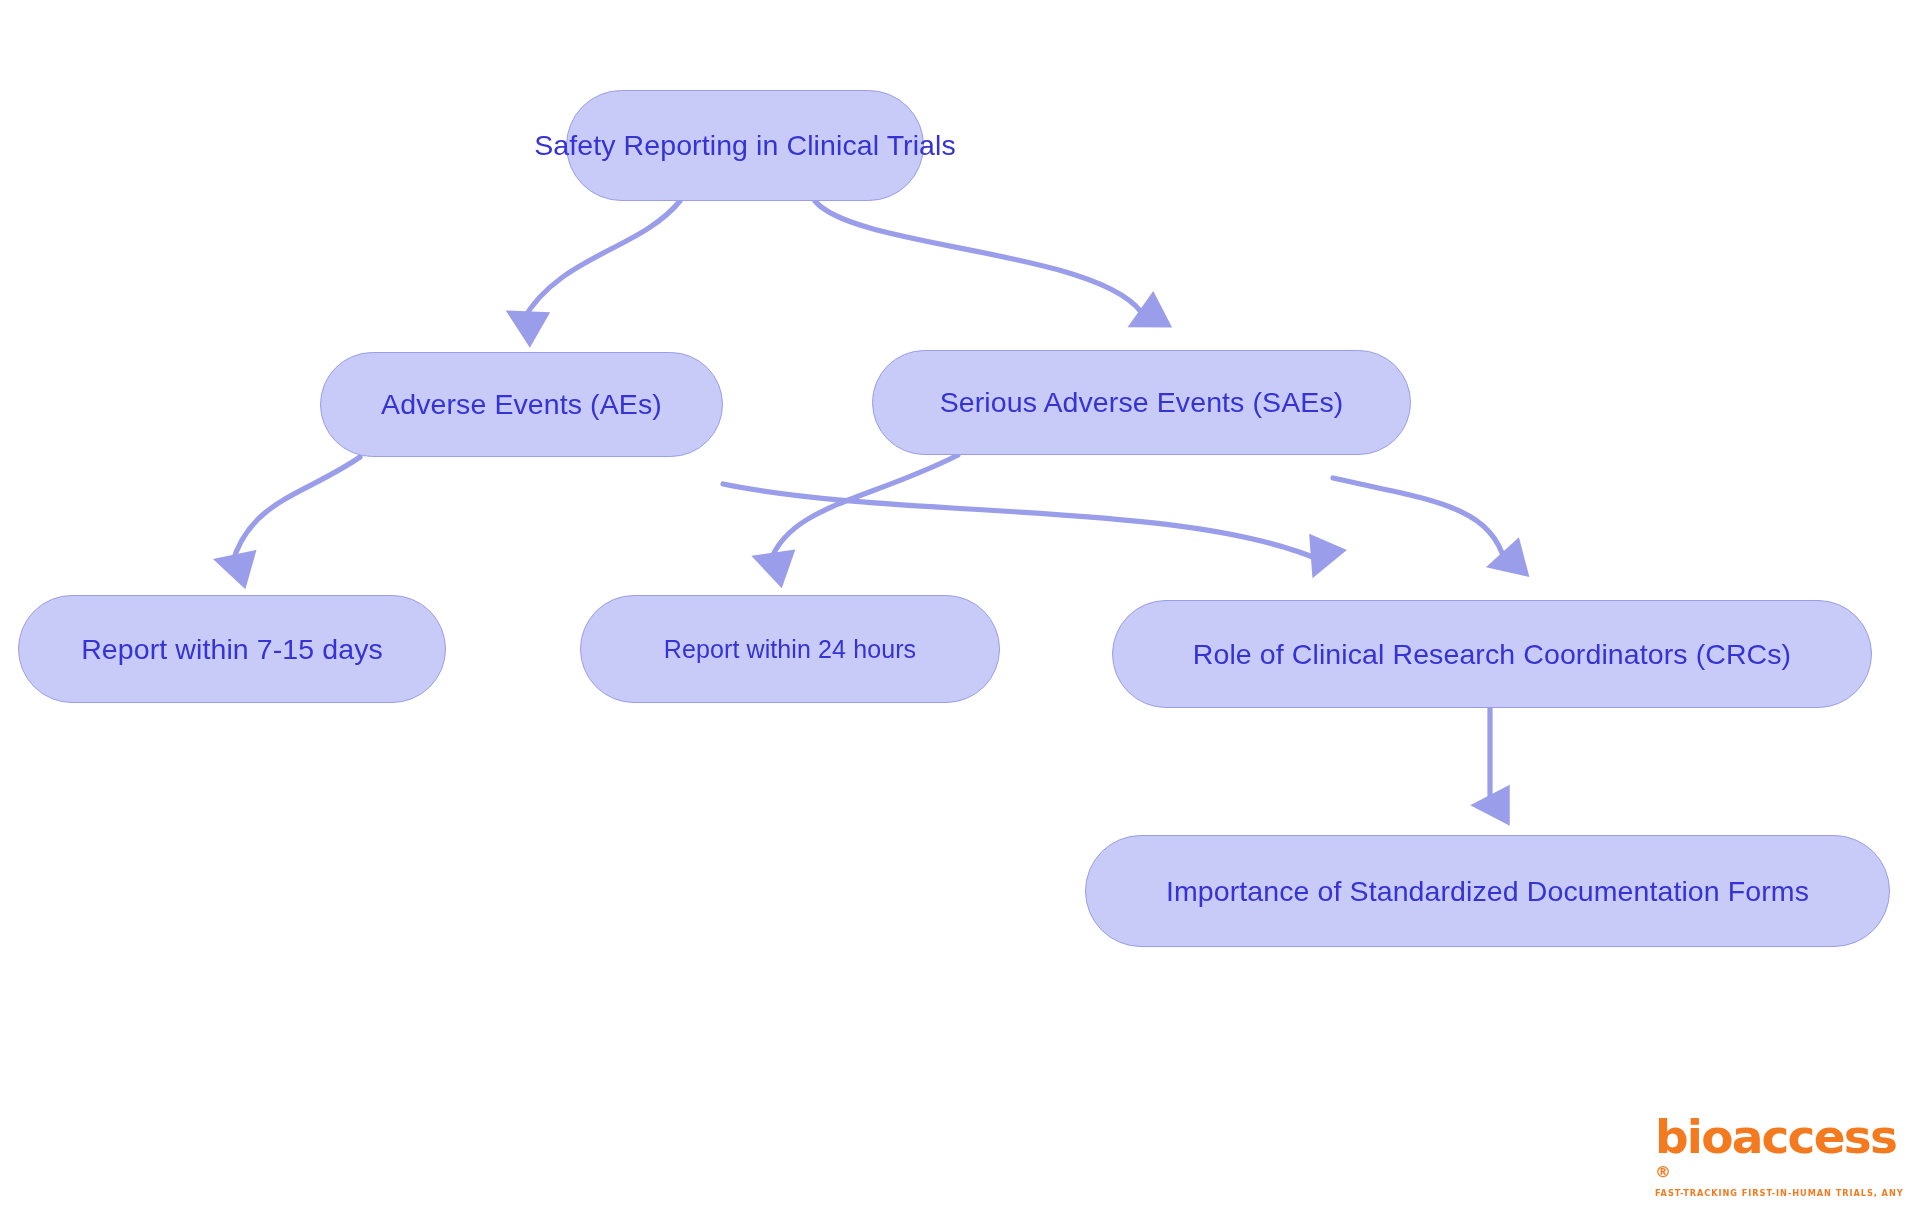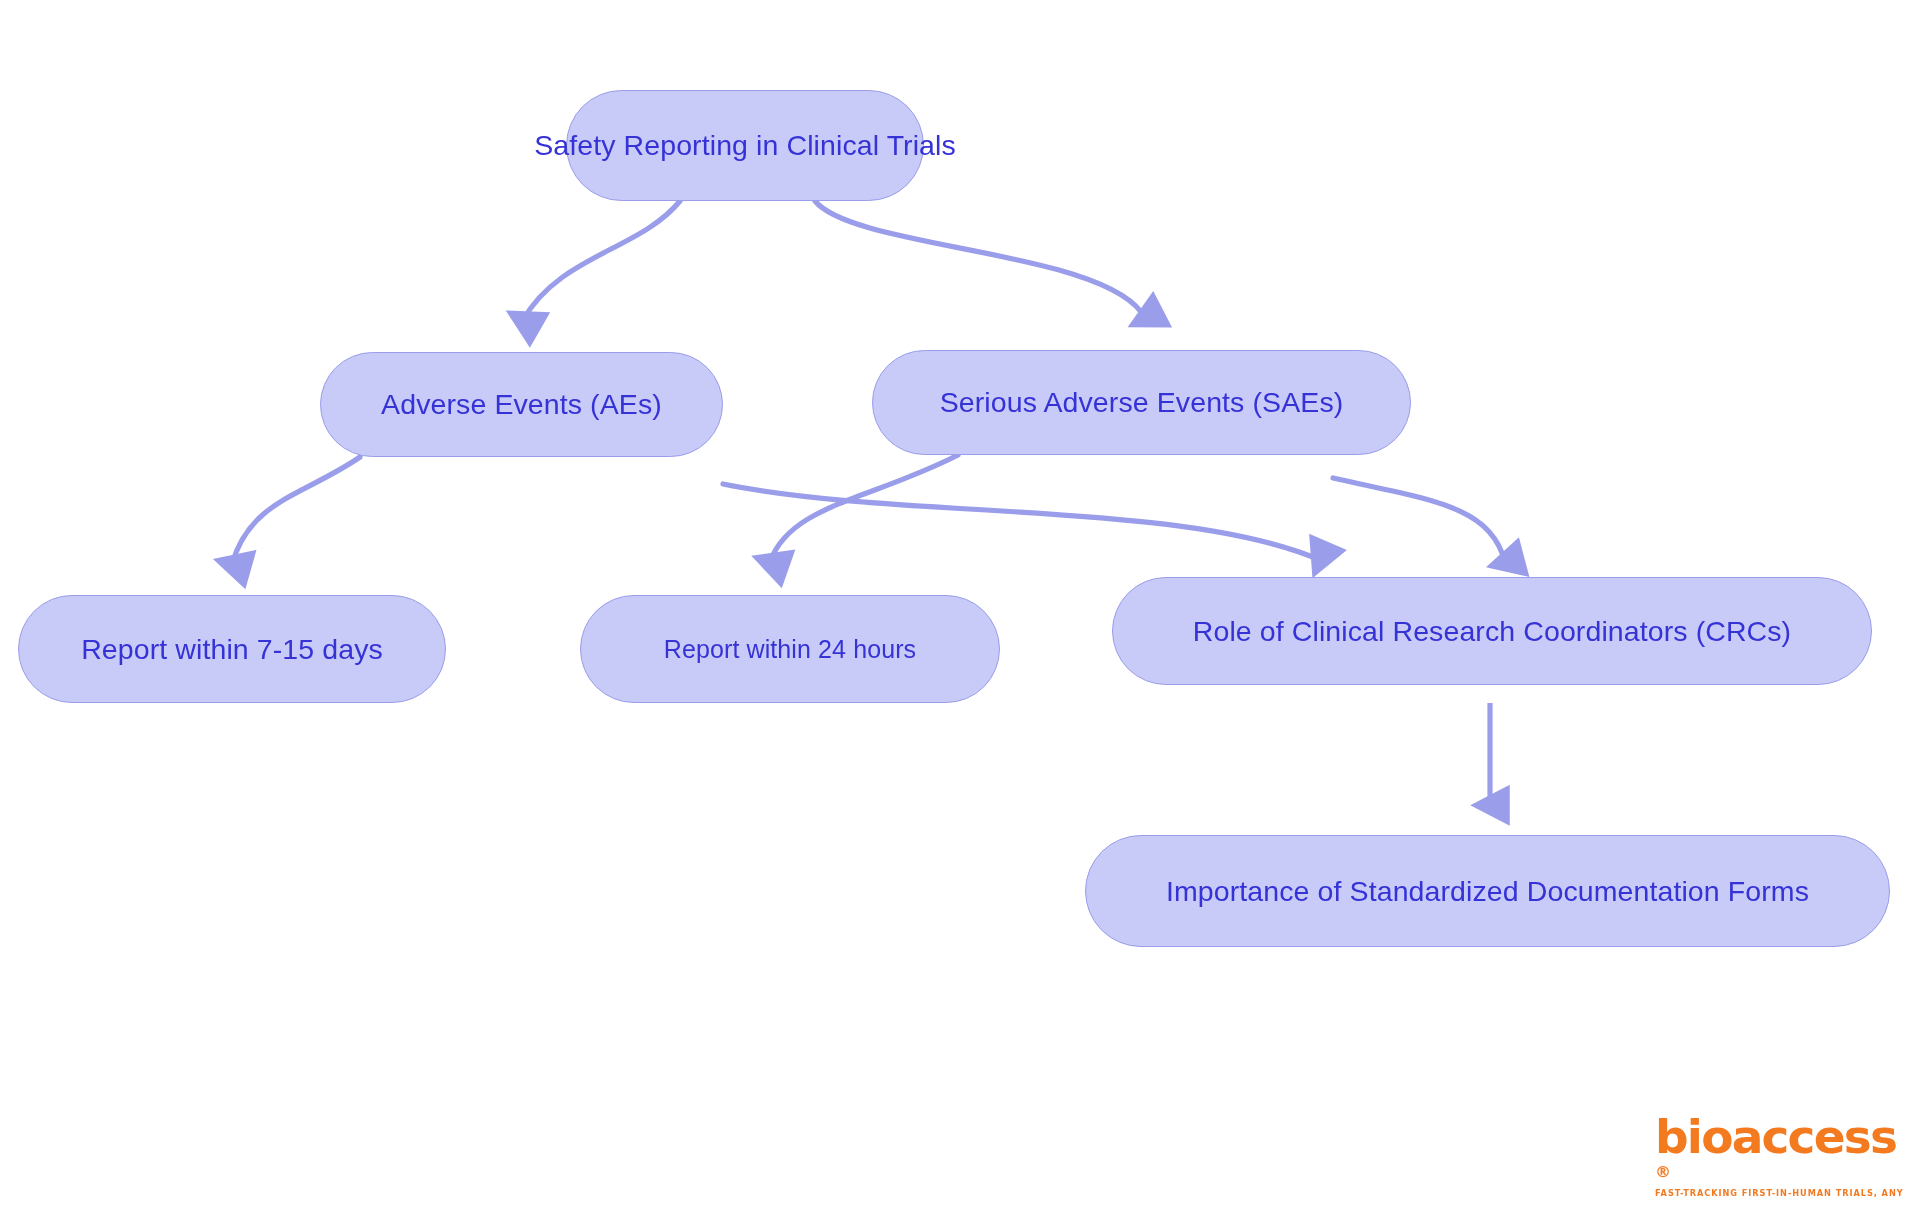--- a/index.html
+++ b/index.html
@@ -54,21 +54,21 @@
 
   #node-sae       { left: 872px;  top: 350px; width: 539px; height: 105px; }
   #node-sae .node-label { font-size: 28.5px; }
 
   #node-report715 { left: 18px;   top: 595px; width: 428px; height: 108px; }
   #node-report715 .node-label { font-size: 28.5px; text-align: center; }
 
   #node-report24  { left: 580px;  top: 595px; width: 420px; height: 108px; }
   #node-report24 .node-label { font-size: 25px; }
 
-  #node-crc       { left: 1112px; top: 577px; width: 760px; height: 108px; }
+  #node-crc       { left: 1112px; top: 600px; width: 760px; height: 108px; }
   #node-crc .node-label { font-size: 28.5px; }
 
   #node-forms     { left: 1085px; top: 835px; width: 805px; height: 112px; justify-content: center; }
   #node-forms .node-label { font-size: 28.5px; }
 
   
   #logo {
     position: absolute;
     left: 1655px;
     top: 1112px;

